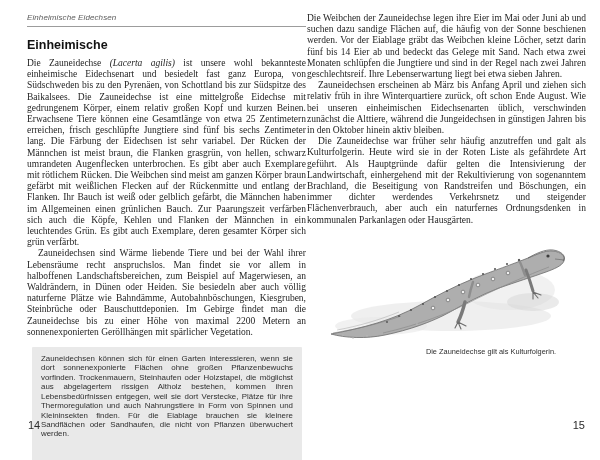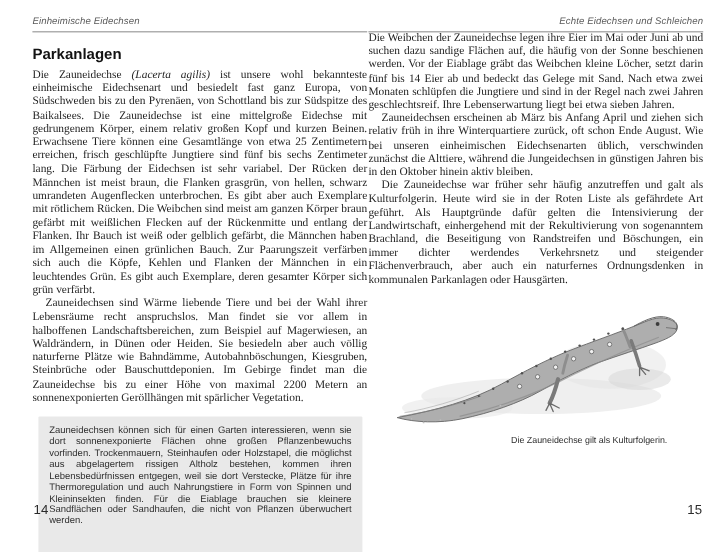--- a/index.html
+++ b/index.html
@@ -71,33 +71,32 @@
   }
   .page-left  .page-number { left:1px; }
   .page-right .page-number { right:1px;text-align:right; }
 </style>
 </head>
 <body>
 
 <div class="page page-left">
   <div class="running-header">Einheimische Eidechsen</div>
 
-  <h2 class="section-heading">Parkanlagen</h2>
+  <h2 class="section-heading">Einheimische</h2>
 
   <p class="body"><span>Die Zauneidechse </span><i>(Lacerta agilis)</i><span> ist unsere wohl bekannteste einheimische Eidechsenart und besiedelt fast ganz Europa, von Südschweden bis zu den Pyrenäen, von Schottland bis zur Südspitze des Baikalsees. Die Zauneidechse ist eine mittelgroße Eidechse mit gedrungenem Körper, einem relativ großen Kopf und kurzen Beinen. Erwachsene Tiere können eine Gesamtlänge von etwa 25 Zentimetern erreichen, frisch geschlüpfte Jungtiere sind fünf bis sechs Zentimeter lang. Die Färbung der Eidechsen ist sehr variabel. Der Rücken der Männchen ist meist braun, die Flanken grasgrün, von hellen, schwarz umrandeten Augenflecken unterbrochen. Es gibt aber auch Exemplare mit rötlichem Rücken. Die Weibchen sind meist am ganzen Körper braun gefärbt mit weißlichen Flecken auf der Rückenmitte und entlang der Flanken. Ihr Bauch ist weiß oder gelblich gefärbt, die Männchen haben im Allgemeinen einen grünlichen Bauch. Zur Paarungszeit verfärben sich auch die Köpfe, Kehlen und Flanken der Männchen in ein leuchtendes Grün. Es gibt auch Exemplare, deren gesamter Körper sich grün verfärbt.</span></p>
 
   <p class="body indent">Zauneidechsen sind Wärme liebende Tiere und bei der Wahl ihrer Lebensräume recht anspruchslos. Man findet sie vor allem in halboffenen Landschaftsbereichen, zum Beispiel auf Magerwiesen, an Waldrändern, in Dünen oder Heiden. Sie besiedeln aber auch völlig naturferne Plätze wie Bahndämme, Autobahnböschungen, Kiesgruben, Steinbrüche oder Bauschuttdeponien. Im Gebirge findet man die Zauneidechse bis zu einer Höhe von maximal 2200 Metern an sonnenexponierten Geröllhängen mit spärlicher Vegetation.</p>
 
   <div class="info-box">Zauneidechsen können sich für einen Garten interessieren, wenn sie dort sonnenexponierte Flächen ohne großen Pflanzenbewuchs vorfinden. Trockenmauern, Steinhaufen oder Holzstapel, die möglichst aus abgelagertem rissigen Altholz bestehen, kommen ihren Lebensbedürfnissen entgegen, weil sie dort Verstecke, Plätze für ihre Thermoregulation und auch Nahrungstiere in Form von Spinnen und Kleininsekten finden. Für die Eiablage brauchen sie kleinere Sandflächen oder Sandhaufen, die nicht von Pflanzen überwuchert werden.</div>
 
   <div class="page-number">14</div>
 </div>
 
 <div class="page page-right">
-  <div class="running-header">Echte Eidechsen und Schleichen</div>
 
   <p class="body right-start">Die Weibchen der Zauneidechse legen ihre Eier im Mai oder Juni ab und suchen dazu sandige Flächen auf, die häufig von der Sonne beschienen werden. Vor der Eiablage gräbt das Weibchen kleine Löcher, setzt darin fünf bis 14 Eier ab und bedeckt das Gelege mit Sand. Nach etwa zwei Monaten schlüpfen die Jungtiere und sind in der Regel nach zwei Jahren geschlechtsreif. Ihre Lebenserwartung liegt bei etwa sieben Jahren.</p>
   <p class="body indent">Zauneidechsen erscheinen ab März bis Anfang April und ziehen sich relativ früh in ihre Winterquartiere zurück, oft schon Ende August. Wie bei unseren einheimischen Eidechsenarten üblich, verschwinden zunächst die Alttiere, während die Jungeidechsen in günstigen Jahren bis in den Oktober hinein aktiv bleiben.</p>
   <p class="body indent">Die Zauneidechse war früher sehr häufig anzutreffen und galt als Kulturfolgerin. Heute wird sie in der Roten Liste als gefährdete Art geführt. Als Hauptgründe dafür gelten die Intensivierung der Landwirtschaft, einhergehend mit der Rekultivierung von sogenanntem Brachland, die Beseitigung von Randstreifen und Böschungen, ein immer dichter werdendes Verkehrsnetz und steigender Flächenverbrauch, aber auch ein naturfernes Ordnungsdenken in kommunalen Parkanlagen oder Hausgärten.</p>
 
   <div class="figure">
     <svg width="250" height="112" viewBox="0 0 250 112" xmlns="http://www.w3.org/2000/svg">
 
       <ellipse cx="128" cy="86" rx="100" ry="15" fill="#dcdcdc" opacity="0.45"></ellipse>
       <ellipse cx="186" cy="60" rx="46" ry="20" fill="#e4e4e4" opacity="0.5"></ellipse>

